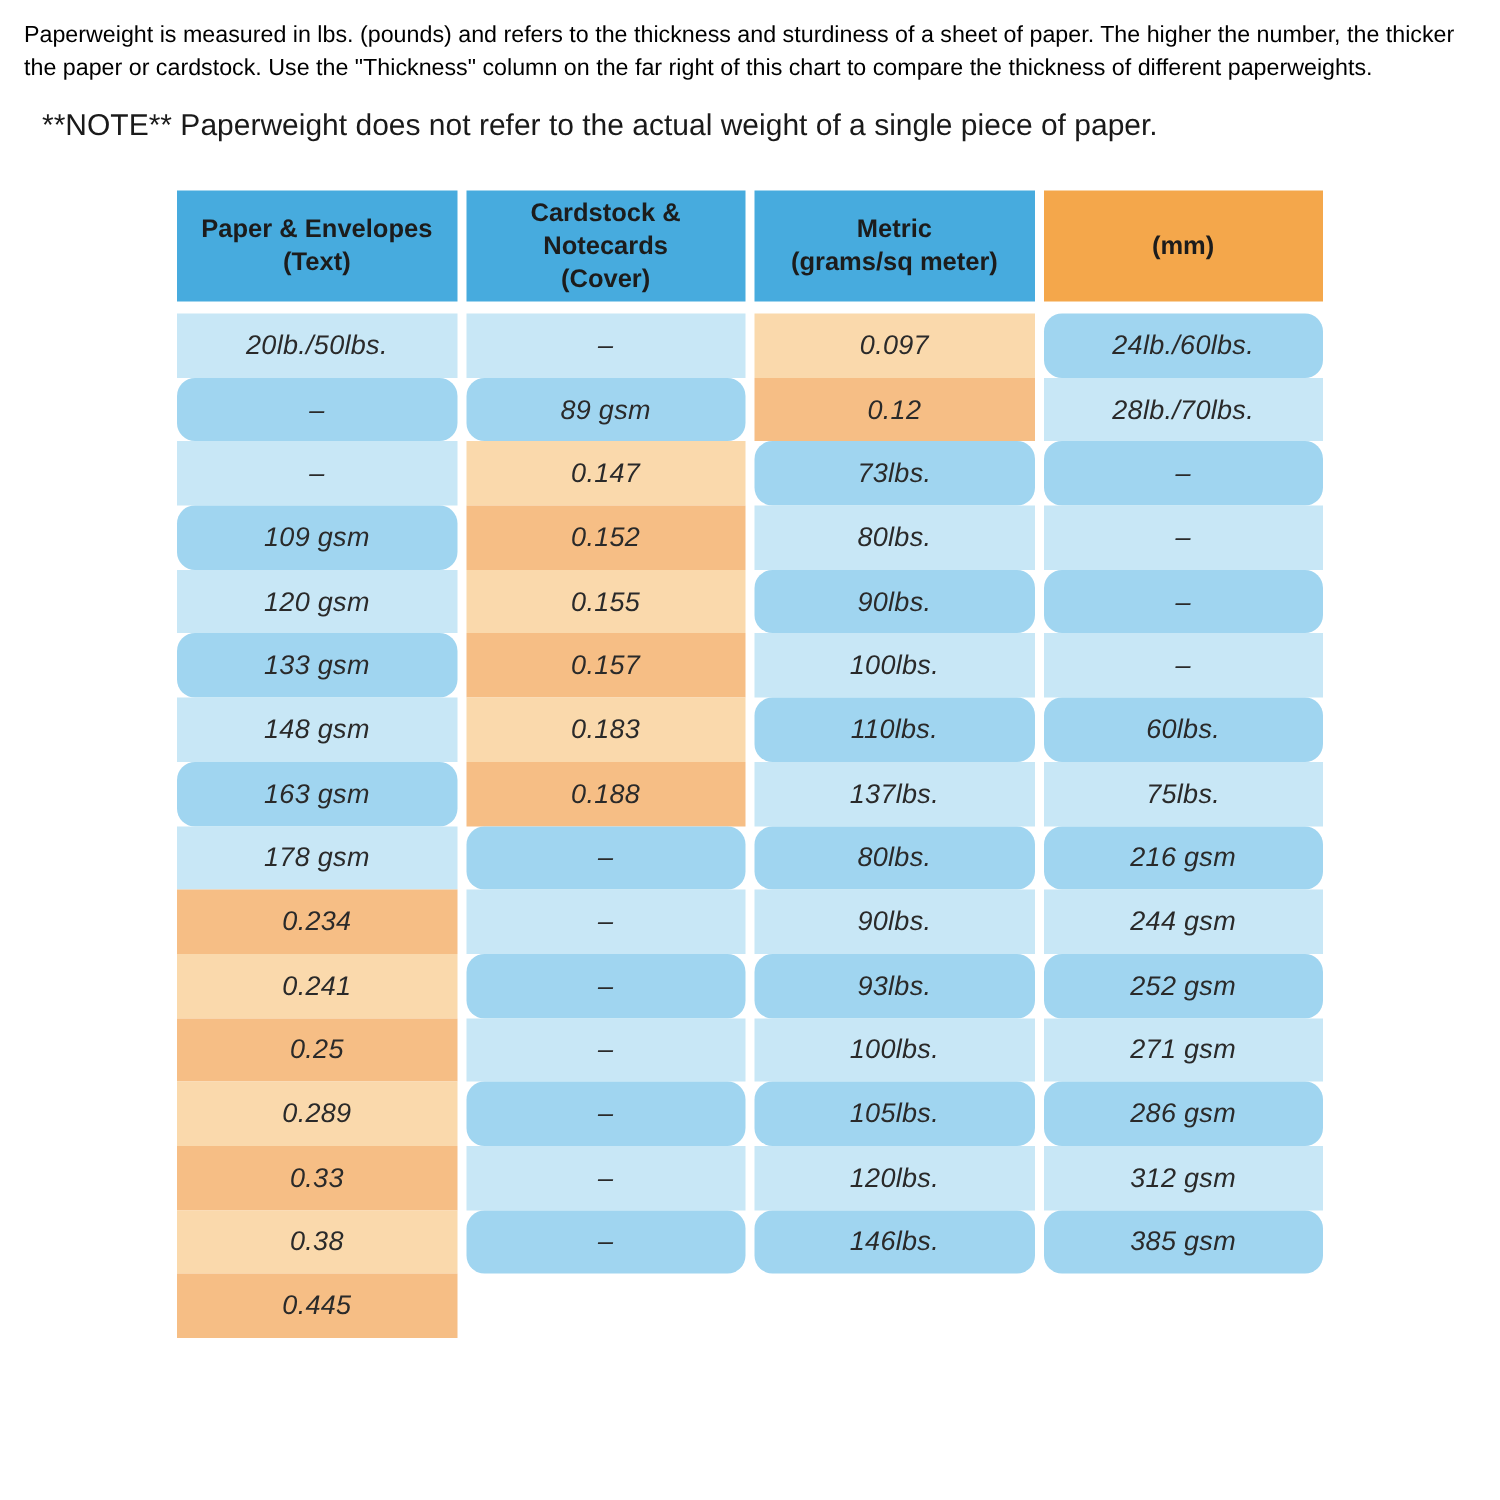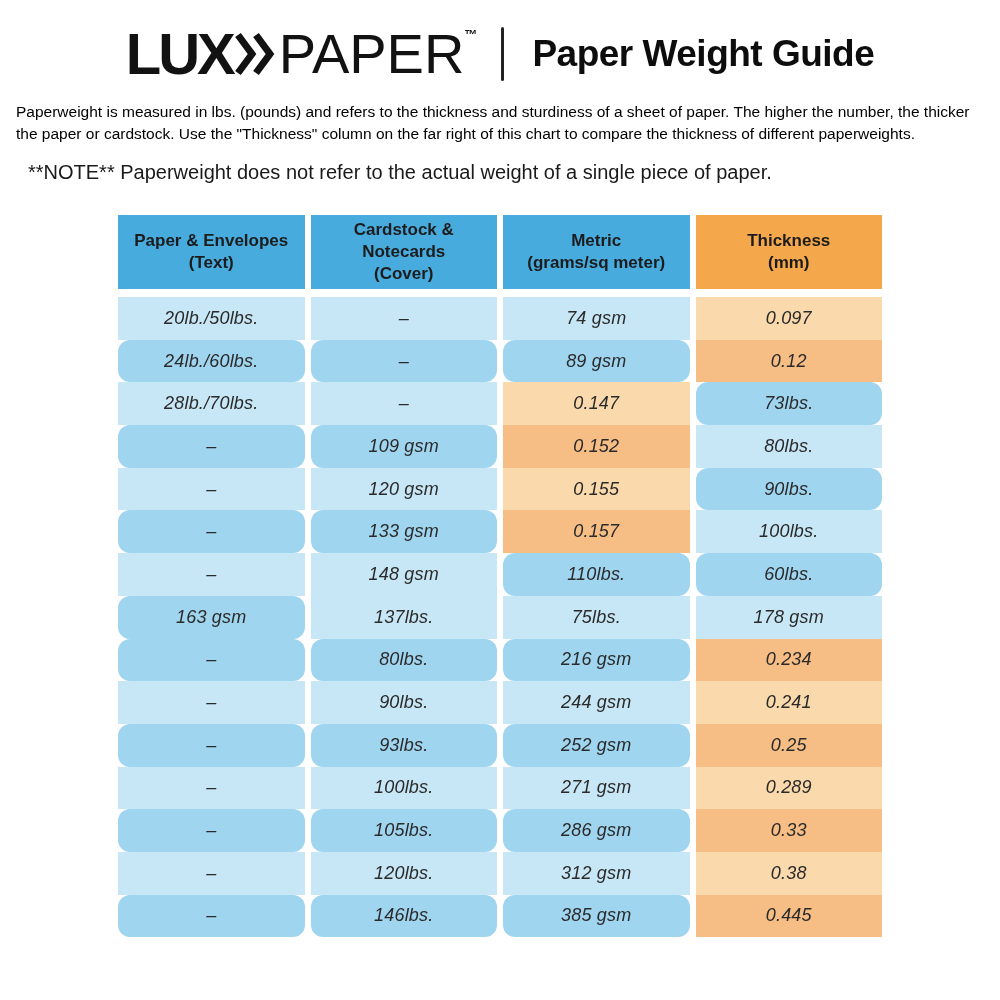--- a/index.html
+++ b/index.html
@@ -58,60 +58,45 @@
   .cell.bl{background:var(--row-blue-light,#c8e7f6);}
   .cell.bd{background:var(--row-blue-dark,#a0d5f0);border-radius:12px;}
   .cell.ol{background:var(--row-orange-light,#fad9ac);text-align:right;}
   .cell.od{background:var(--row-orange-dark,#f6be85);}
 </style>
 </head>
 <body>
 
 <div class="page">
 
-  <div class="masthead">
-    <div class="logo">
-      <span class="lux">LUX</span>
-      <svg class="chevrons" width="40" height="46" viewBox="0 0 40 46" aria-hidden="true">
-        <polyline points="3,4 17,23 3,42" fill="none" stroke="#121212" stroke-width="7"></polyline>
-        <polyline points="21,4 35,23 21,42" fill="none" stroke="#121212" stroke-width="7"></polyline>
-      </svg>
-      <span class="paper">PAPER</span>
-      <span class="tm">™</span>
-    </div>
-    <div class="divider"></div>
-    <div class="title">Paper Weight Guide</div>
-  </div>
 
   <p class="intro">Paperweight is measured in lbs. (pounds) and refers to the thickness and sturdiness of a sheet of paper. The higher the number, the thicker the paper or cardstock. Use the "Thickness" column on the far right of this chart to compare the thickness of different paperweights.</p>
   <p class="note">**NOTE** Paperweight does not refer to the actual weight of a single piece of paper.</p>
 
   <div class="pw-table">
     <div class="t-head">
       <div class="h-cell">
         <span>Paper &amp; Envelopes</span>
         <span>(Text)</span>
       </div>
       <div class="h-cell">
         <span>Cardstock &amp; Notecards</span>
         <span>(Cover)</span>
       </div>
       <div class="h-cell">
         <span>Metric</span>
         <span>(grams/sq meter)</span>
       </div>
       <div class="h-cell orange">
-        <span>Thickness</span>
         <span>(mm)</span>
       </div>
     </div>
     <div class="t-body">
         <div class="cell bl">20lb./50lbs.</div>
         <div class="cell bl">–</div>
-        <div class="cell bl">74 gsm</div>
         <div class="cell ol">0.097</div>
         <div class="cell bd">24lb./60lbs.</div>
         <div class="cell bd">–</div>
         <div class="cell bd">89 gsm</div>
         <div class="cell od">0.12</div>
         <div class="cell bl">28lb./70lbs.</div>
         <div class="cell bl">–</div>
         <div class="cell ol">0.147</div>
         <div class="cell bd">73lbs.</div>
         <div class="cell bd">–</div>
@@ -121,23 +106,25 @@
         <div class="cell bl">–</div>
         <div class="cell bl">120 gsm</div>
         <div class="cell ol">0.155</div>
         <div class="cell bd">90lbs.</div>
         <div class="cell bd">–</div>
         <div class="cell bd">133 gsm</div>
         <div class="cell od">0.157</div>
         <div class="cell bl">100lbs.</div>
         <div class="cell bl">–</div>
         <div class="cell bl">148 gsm</div>
+        <div class="cell ol">0.183</div>
         <div class="cell bd">110lbs.</div>
         <div class="cell bd">60lbs.</div>
         <div class="cell bd">163 gsm</div>
+        <div class="cell od">0.188</div>
         <div class="cell bl">137lbs.</div>
         <div class="cell bl">75lbs.</div>
         <div class="cell bl">178 gsm</div>
         <div class="cell bd">–</div>
         <div class="cell bd">80lbs.</div>
         <div class="cell bd">216 gsm</div>
         <div class="cell od">0.234</div>
         <div class="cell bl">–</div>
         <div class="cell bl">90lbs.</div>
         <div class="cell bl">244 gsm</div>

